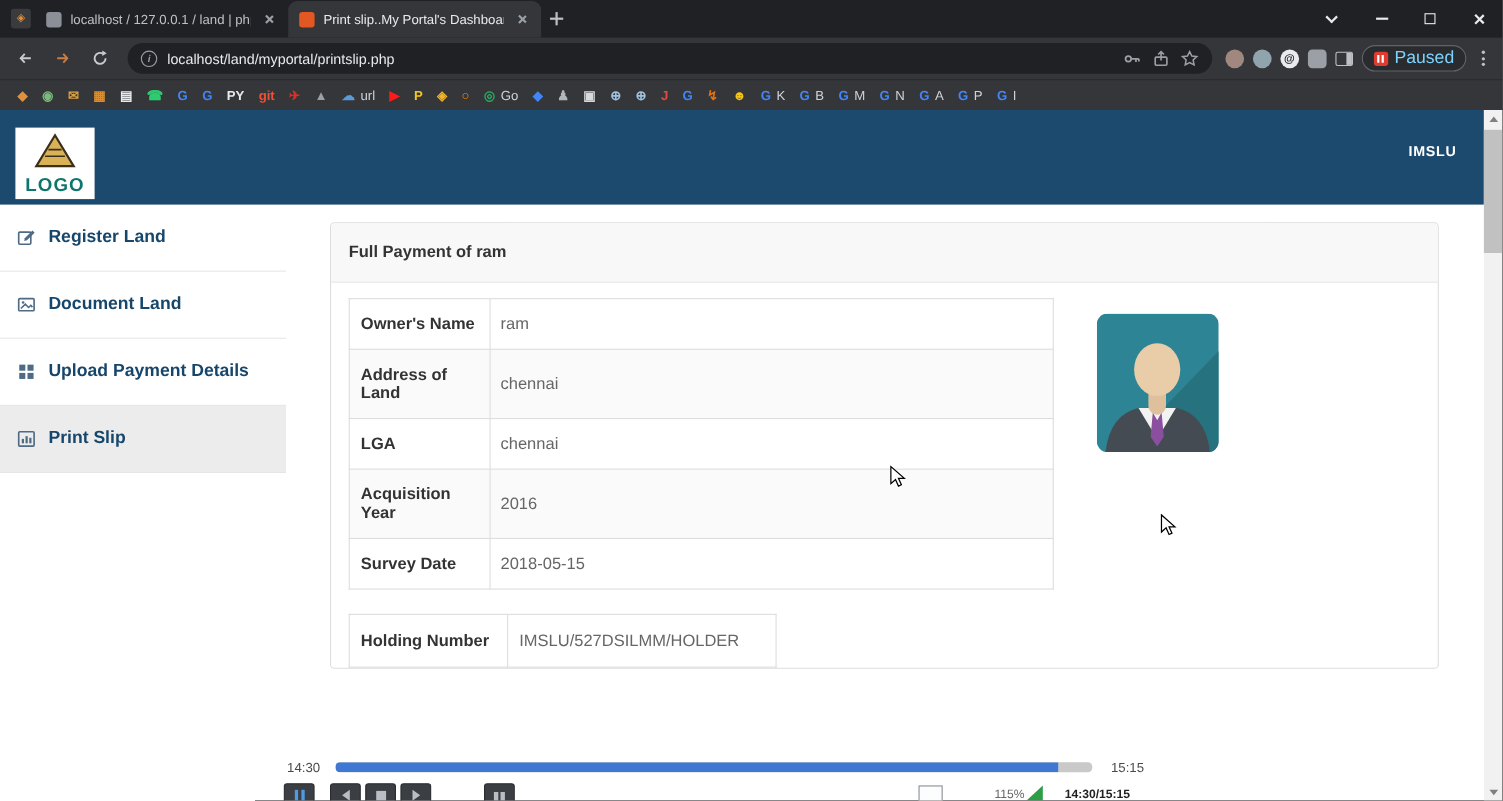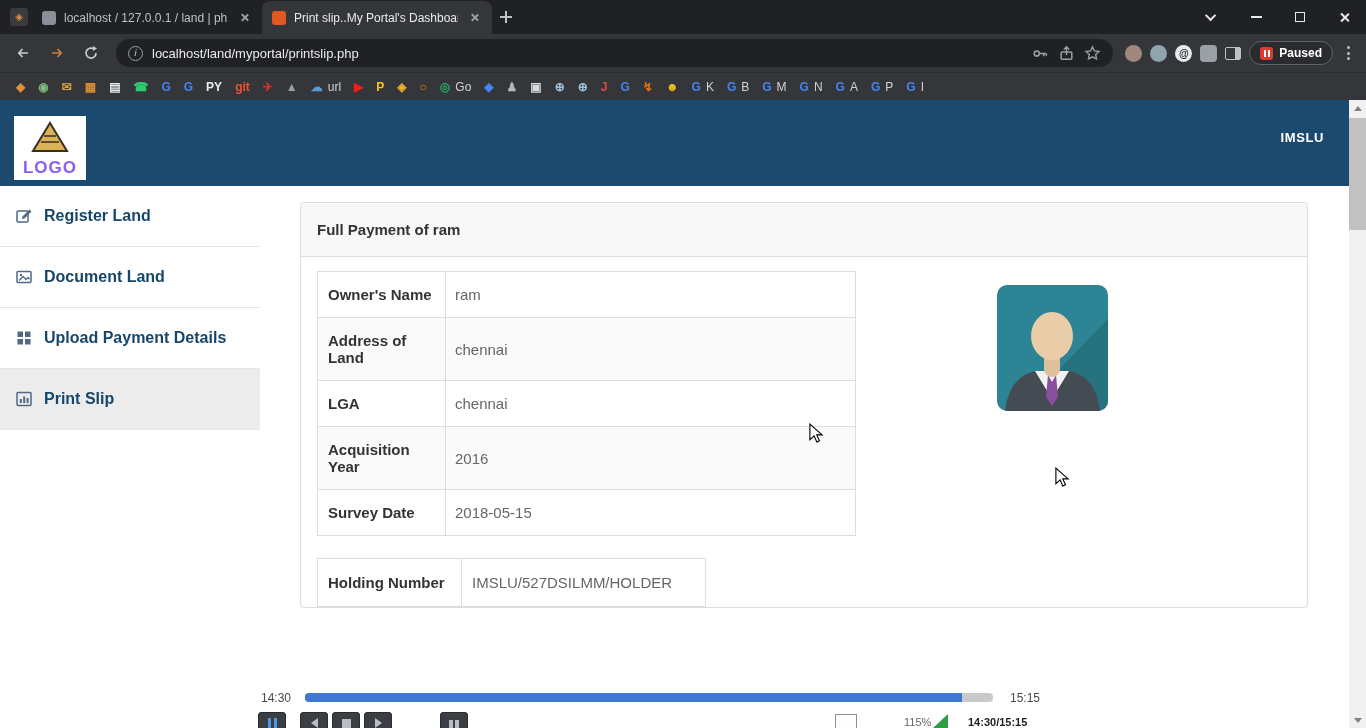--- a/index.html
+++ b/index.html
@@ -40,47 +40,47 @@
   .info-ic { width:15px; height:15px; border:1.4px solid #9aa0a6; border-radius:50%; color:#9aa0a6; font-size:9px; line-height:12px; text-align:center; font-style:italic; font-weight:bold; flex:none; }
   .url-text { color:#e8eaed; font-size:13px; flex:1; white-space:nowrap; overflow:hidden; }
   .ext { width:17px; height:17px; border-radius:50%; flex:none; display:flex; align-items:center; justify-content:center; font-size:10px; color:#202124; }
   .ext.cat { background:#a1887f; } .ext.hand { background:#90a4ae; } .ext.at { background:#e8eaed; font-weight:bold; }
   .ext.puzzle { background:#9aa0a6; border-radius:4px; }
   .panel-ic { width:16px; height:13px; border:1.6px solid #bdc1c6; border-radius:2px; position:relative; flex:none; }
   .panel-ic::after { content:""; position:absolute; right:0; top:0; width:5px; height:100%; background:#bdc1c6; }
   .paused { height:24px; display:flex; align-items:center; gap:6px; padding:0 10px; border:1px solid #5f6368; border-radius:12px; background:#2a2b2e; flex:none; }
   .paused-ic { width:13px; height:13px; border-radius:3px; background:#e03b2f; position:relative; }
   .paused-ic::after { content:""; position:absolute; left:3.5px; top:3px; width:2px; height:7px; background:#fff; box-shadow:4px 0 0 #fff; }
-  .paused-label { color:#ffffff; font-size:12px;font-weight:bold; }
+  .paused-label { color:#7dd3fc; font-size:16px; }
   .kebab { display:flex; flex-direction:column; gap:2.5px; padding:0 6px; }
   .kebab i { width:3px; height:3px; border-radius:50%; background:#bdc1c6; }
 
   
   .bookmarks { height:28px; background:#35363a; display:flex; align-items:center; gap:13px; padding:0 16px; border-top:1px solid #2a2b2e; overflow:hidden; }
   .bm { display:flex; align-items:center; gap:5px; flex:none; }
   .bm-ic { font-size:12px; font-weight:bold; line-height:1; }
   .bm-lb { font-size:12px; color:#cfd3d8; }
 
   
   .page { position:absolute; left:0; top:100px; width:1366px; height:628px; background:#fff; overflow:hidden; }
   .page-inner { width:1349px; }
   .site-header { height:86px; background:#1c4a6e; position:relative; }
   .logo-box { position:absolute; left:14px; top:16px; width:72px; background:#fff; text-align:center; padding-top:4px; }
-  .logo-text { font-weight:bold; font-size:17px; color:#8b5cf6; letter-spacing:1px; padding:0 0 2px; }
+  .logo-text { font-weight:bold; font-size:17px; color:#0f766e; letter-spacing:1px; padding:0 0 2px; }
   .logout { position:absolute; right:25px; top:30px; color:#fff; font-weight:bold; font-size:13px; letter-spacing:0.6px; }
   .site-body { display:flex; }
   .sidebar { width:260px; flex:none; }
   .side-item { height:61px; display:flex; align-items:center; gap:11px; padding-left:15px; border-bottom:1px solid #e6e6e6; color:#17466b; font-weight:bold; font-size:16px; }
   .side-item.active { background:#ececec; }
   .content { flex:1; padding:16px 41px 0 40px; min-width:0; }
   .card { border:1px solid #ddd; border-radius:4px; height:406px; background:#fff; }
   .card-header { padding:18px 16px; background:#f8f8f8; border-bottom:1px solid #ddd; border-radius:4px 4px 0 0; font-weight:bold; font-size:15px; color:#333; }
   .card-body { position:relative; padding:14px 16px; }
   table { border-collapse:collapse; }
-  .details { width:539px; }
+  .details { width:641px; }
   .details td { border:1px solid #ddd; padding:14px 10px; font-size:15px; }
   .details td.lbl { width:128px; font-weight:bold; color:#333; }
   .details td.val { color:#666; padding-left:9px; }
   .details tr:nth-child(even) { background:#fafafa; }
   .avatar { position:absolute; left:696px; top:28px; width:111px; height:126px; border-radius:10px; overflow:hidden; }
   .bottom-row { margin-top:22px; display:flex; gap:31px; }
   .mini td { border:1px solid #ddd; padding:15px 10px; font-size:15px; }
   .mini td.lbl { font-weight:bold; color:#333; }
   .mini td.val { color:#666; }
   .mini.cert td.lbl { width:290px; } .mini.cert td.val { width:100px; }

